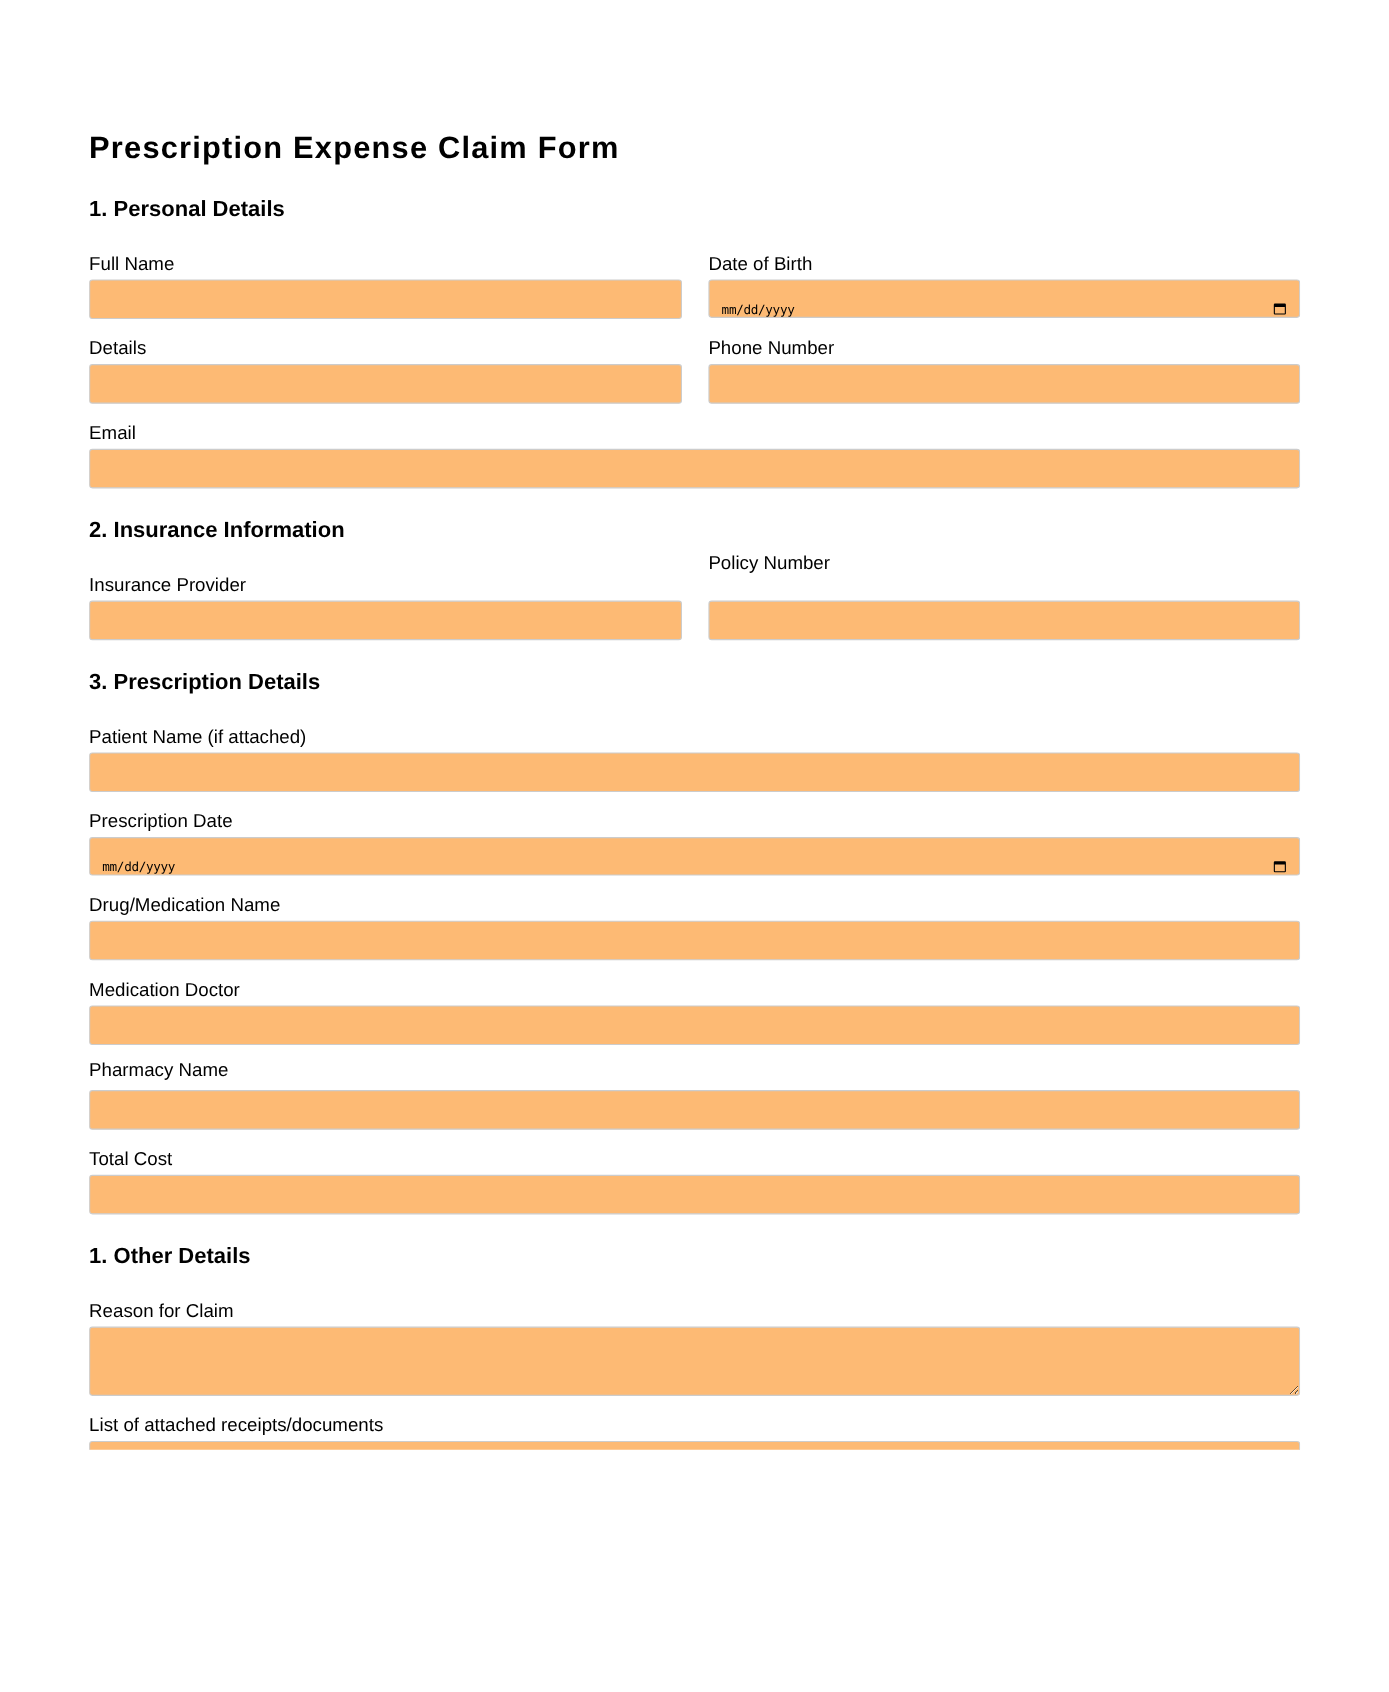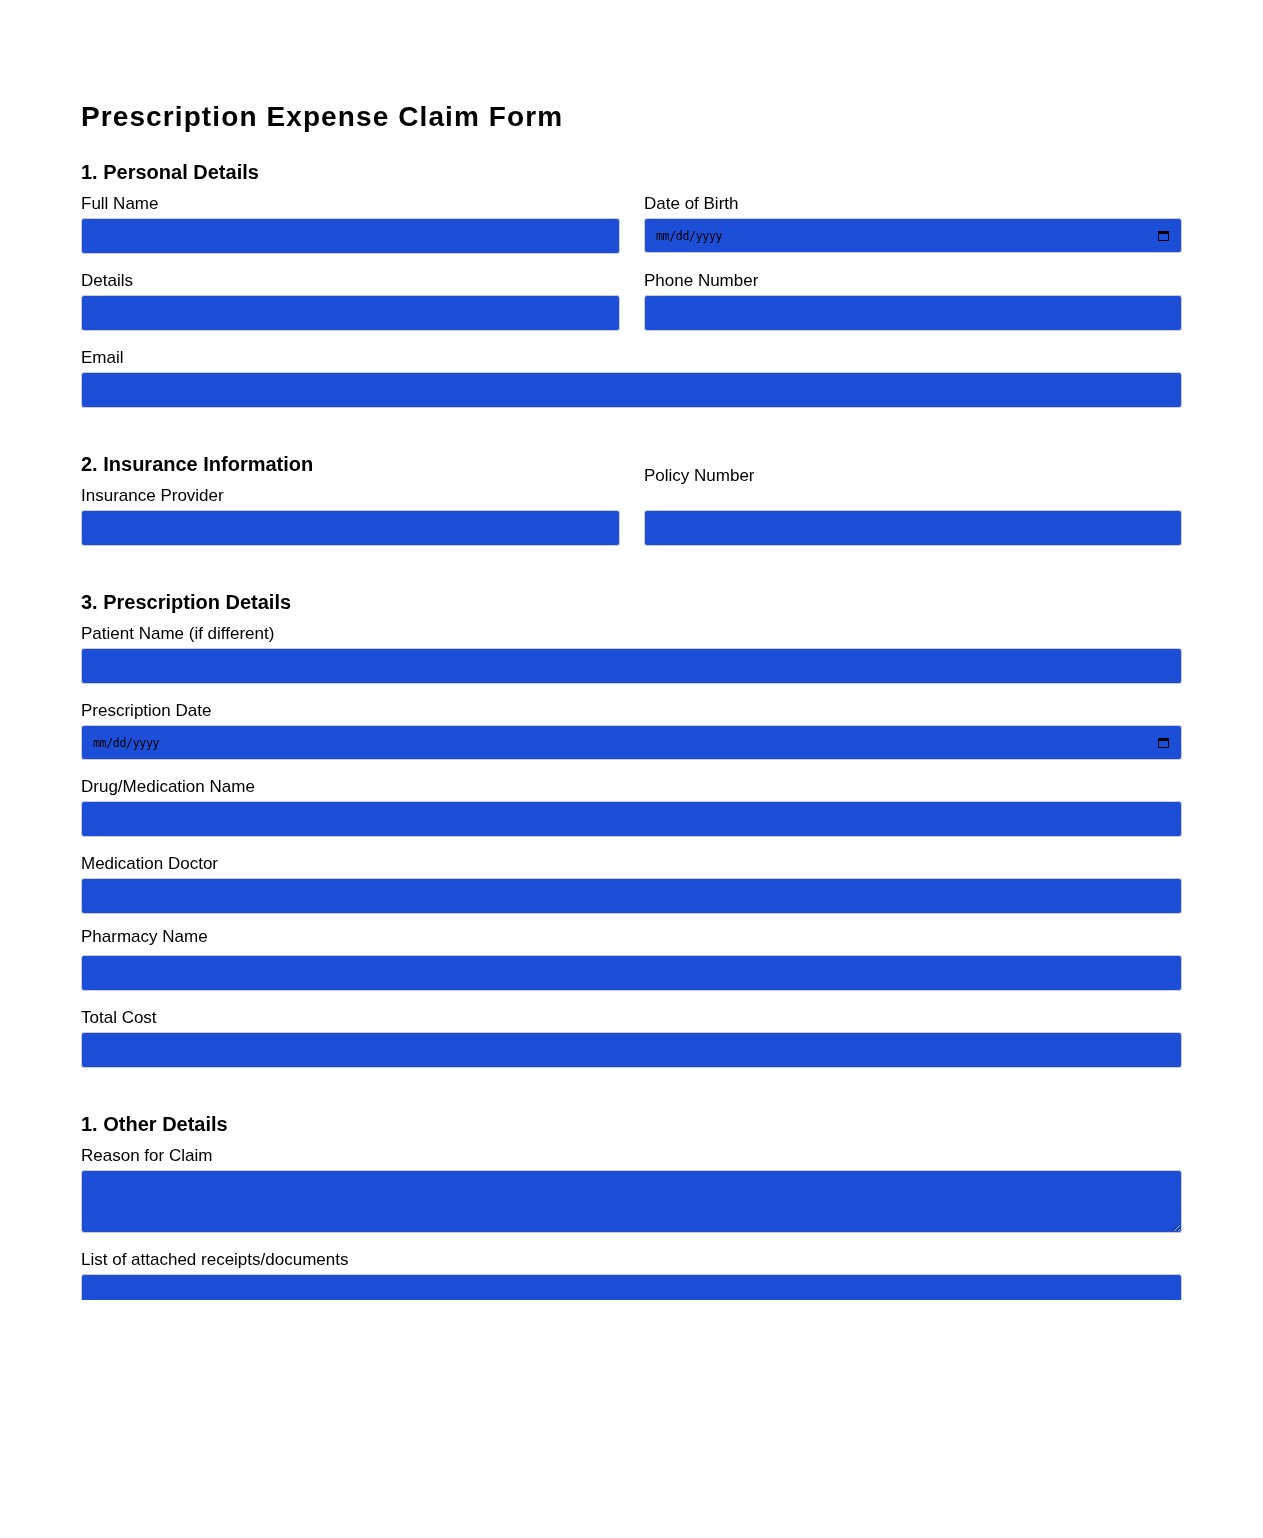--- a/index.html
+++ b/index.html
@@ -1,22 +1,22 @@
 <!DOCTYPE html>
 <html><head>
 <meta charset="utf-8">
 <style>
-  * { box-sizing: border-box; }
+  * { box-sizing: border-box; margin-top: 18px; }
   html, body { margin: 0; padding: 0; background: #ffffff; }
   body { width: 1263px; height: 1538px; font-family: "Liberation Sans", sans-serif; color: #000; position: relative; }
   .container { position: absolute; left: 81px; top: 0; width: 1101px; height: 1300px; overflow: hidden; }
   h1 { position: absolute; left: 0; top: 100px; margin: 0; font-size: 28px; font-weight: bold; letter-spacing: 1.1px; line-height: 34px; }
   h2 { position: absolute; left: 0; margin: 0; font-size: 20px; font-weight: bold; line-height: 20px; }
   .label { position: absolute; font-size: 17px; line-height: 18px; }
-  .input { position: absolute; height: 36px; border: 1px solid #cccccc; border-radius: 3px; background: #1d4ed8; font-family: "Liberation Sans", sans-serif; font-size: 14px; padding: 0 10px; outline: none; }
+  .input { position: absolute; height: 36px; border: 1px solid #cccccc; border-radius: 3px; background: #fdba74; font-family: "Liberation Sans", sans-serif; font-size: 14px; padding: 0 10px; outline: none; }
   .date { display: flex; align-items: center; justify-content: space-between; padding: 0 12px 0 11px; height: 35px; }
   .date .ph { font-family: "DejaVu Sans Mono", monospace; font-size: 11.5px; color: #000; letter-spacing: -0.3px; }
   .cal { width: 11px; height: 10px; border: 1.5px solid #000; border-top-width: 3px; border-radius: 1px; }
   textarea.input { resize: vertical; padding: 8px 10px; }
   .col-l { left: 0; width: 539px; }
   .col-r { left: 563px; width: 538px; }
   .full { left: 0; width: 1101px; }
 </style>
 </head>
 <body>
@@ -47,21 +47,21 @@
   <h2 style="top:454px">2. Insurance Information</h2>
 
   <div class="label" style="left:0;top:487px">Insurance Provider</div>
   <input class="input col-l" style="top: 510px;" type="text" value="">
 
   <div class="label" style="left:563px;top:467px">Policy Number</div>
   <input class="input col-r" style="top: 510px;" type="text" value="">
 
   <h2 style="top:592px">3. Prescription Details</h2>
 
-  <div class="label" style="left:0;top:625px">Patient Name (if different)</div>
+  <div class="label" style="left:0;top:625px">Patient Name (if attached)</div>
   <input class="input full" style="top: 648px;" type="text" value="">
 
   <div class="label" style="left:0;top:702px">Prescription Date</div>
   <div class="input date full" style="top:725px">
     <span class="ph">mm/dd/yyyy</span>
     <span class="cal"></span>
   </div>
 
   <div class="label" style="left:0;top:778px">Drug/Medication Name</div>
   <input class="input full" style="top: 801px;" type="text" value="">

